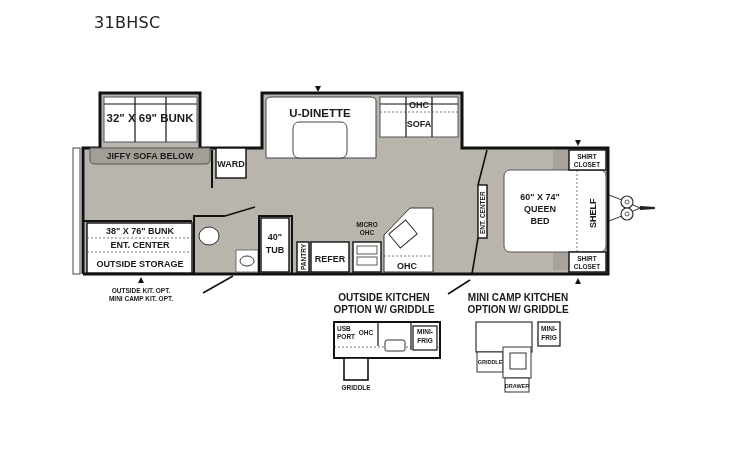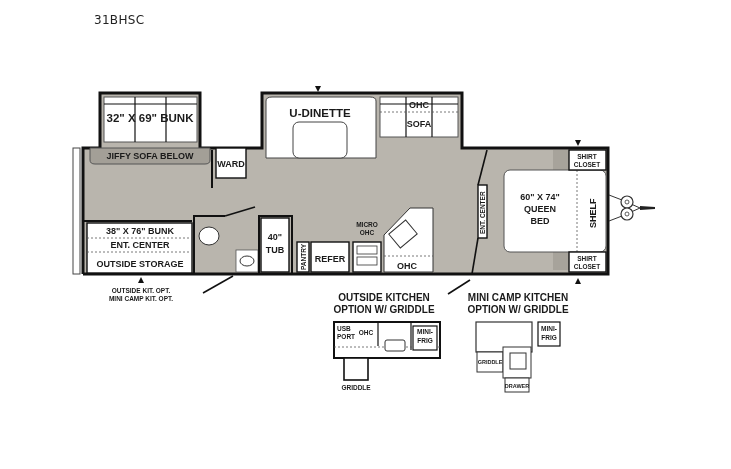--- a/index.html
+++ b/index.html
@@ -1,17 +1,17 @@
 <!DOCTYPE html>
 <html><head>
 <meta charset="utf-8">
 <style>
   html, body { margin: 0; padding: 0; background: #ffffff; }
   body { width: 731px; height: 469px; position: relative; overflow: hidden; font-family: "Liberation Sans", sans-serif; }
-  .model { position: absolute; left: 94px; top: 13px; font-family: "DejaVu Sans", sans-serif; font-size: 12px; color: #222; letter-spacing: 0.3px; }
+  .model { position: absolute; left: 94px; top: 13px; font-family: "DejaVu Sans", sans-serif; font-size: 16px; color: #222; letter-spacing: 0.3px; }
   svg { position: absolute; left: 0; top: 0; }
   svg text { font-family: "Liberation Sans", sans-serif; font-weight: bold; fill: #1a1a1a; }
   .lbl { font-size: 11.5px; }
   .lbls { font-size: 9px; }
   .lblxs { font-size: 6.5px; }
   .floor { fill: #b9b5ad; }
   .wall { stroke: #111; stroke-width: 3; fill: none; }
   .thin { stroke: #111; stroke-width: 1.2; fill: none; }
   .box { fill: #ffffff; stroke: #111; stroke-width: 1.4; }
   .cush { fill: #ffffff; stroke: #555; stroke-width: 1; }

